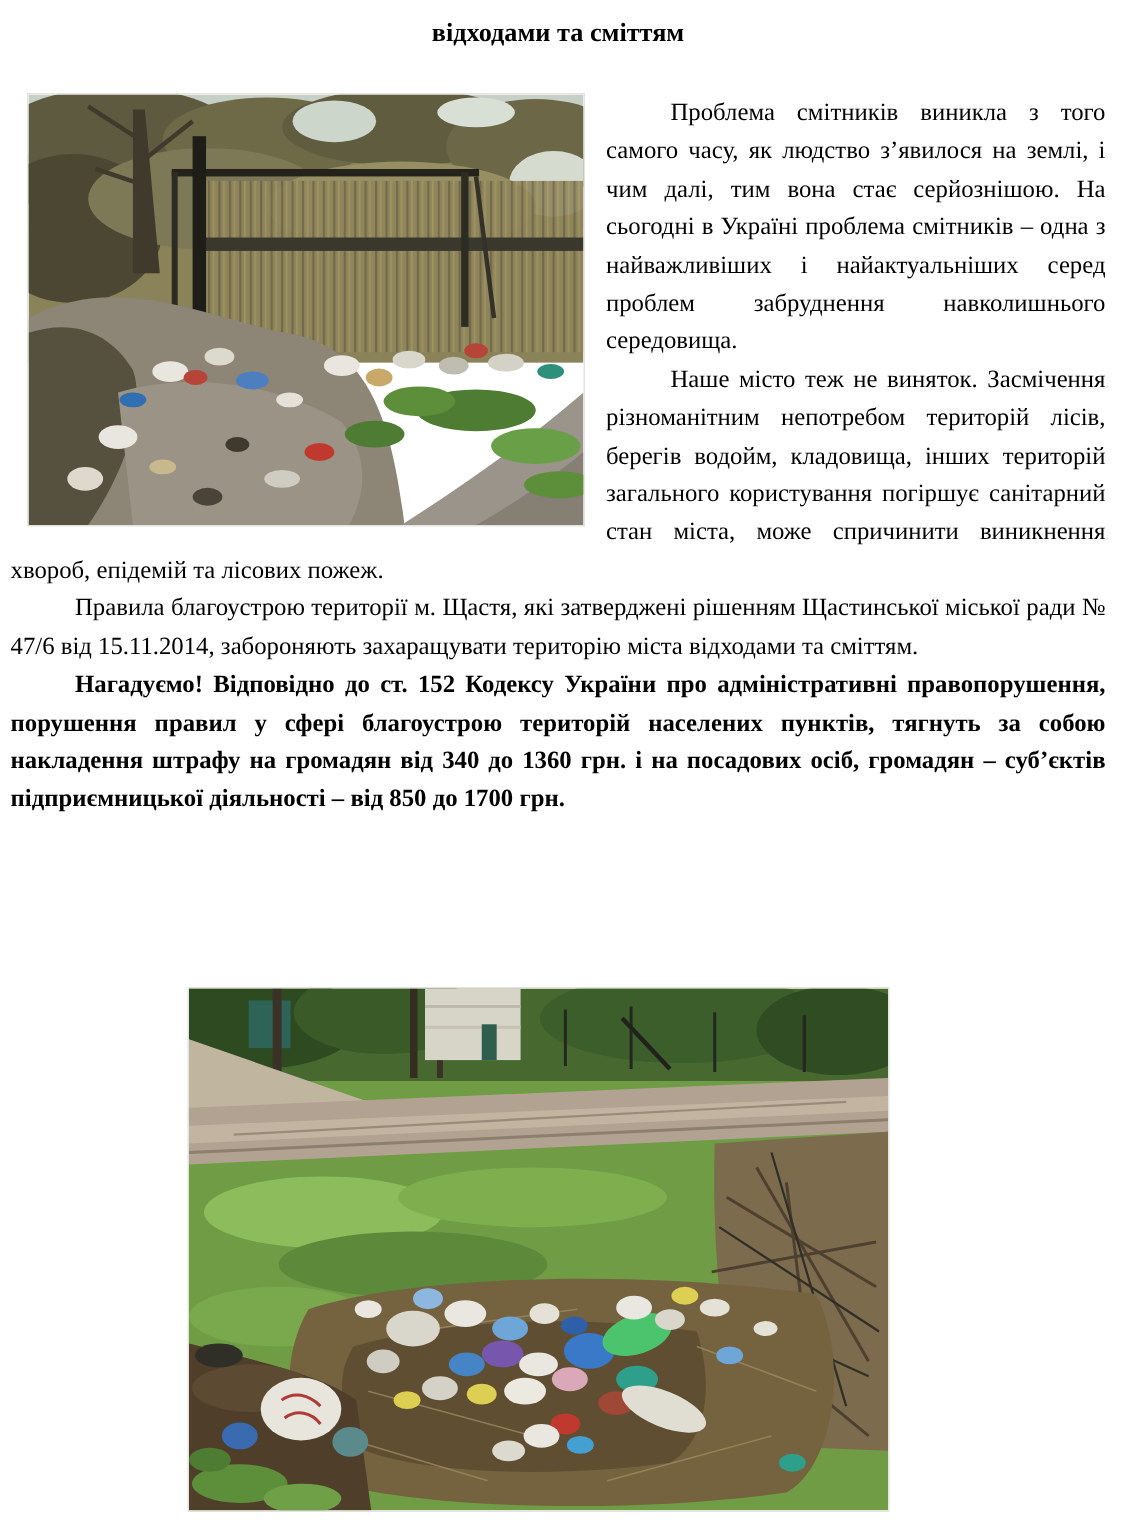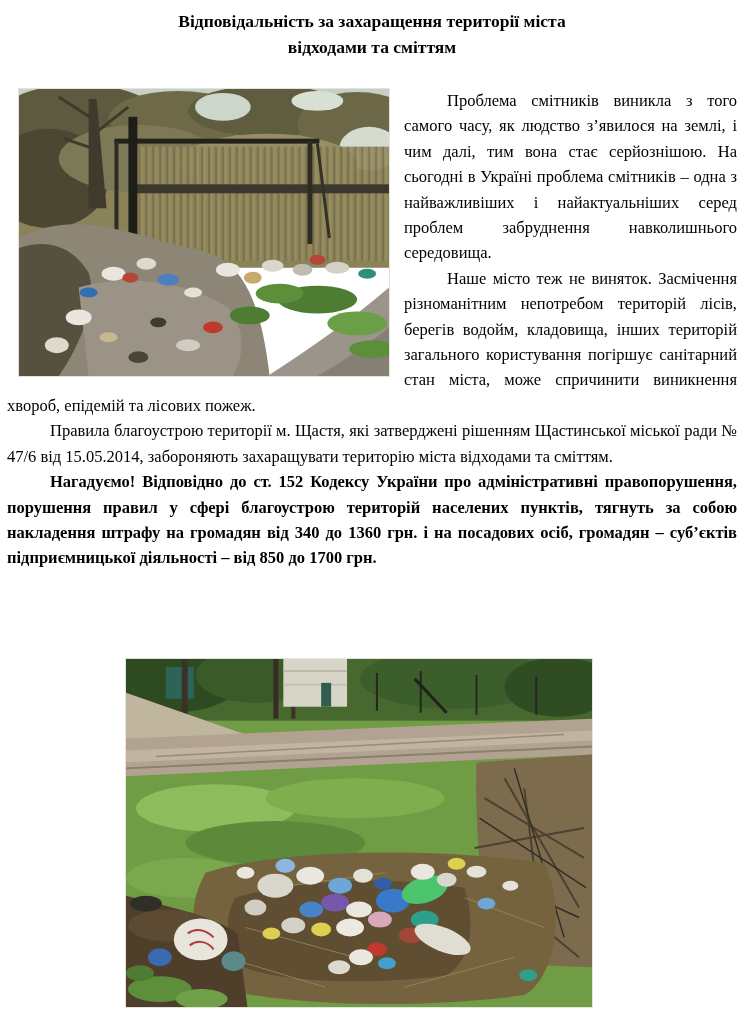--- a/index.html
+++ b/index.html
@@ -46,21 +46,20 @@
   p{margin:0;text-indent:43px;}
   .p-first{margin-top:14px;}
   .reminder{font-weight:bold;font-family:Liberation Serif, serif;}
 </style>
 </head>
 <body>
 
 <div class="page">
 
   <div class="title">
-    <div>Відповідальність за захаращення території міста</div>
     <div>відходами та сміттям</div>
   </div>
 
   <div class="content">
 
     <figure class="photo1">
 
       <svg viewBox="0 0 372 289" preserveAspectRatio="none" aria-hidden="true">
         <defs>
           <pattern id="vines" width="7" height="12" patternUnits="userSpaceOnUse">
@@ -126,21 +125,21 @@
         <ellipse cx="300" cy="212" rx="40" ry="14" fill="#4f7c33"></ellipse>
         <ellipse cx="340" cy="236" rx="30" ry="12" fill="#69a047"></ellipse>
         <ellipse cx="262" cy="206" rx="24" ry="10" fill="#5d8f3b"></ellipse>
         <ellipse cx="232" cy="228" rx="20" ry="9" fill="#4f7c33"></ellipse>
         <ellipse cx="356" cy="262" rx="24" ry="9" fill="#5d8f3b"></ellipse>
       </svg>
     </figure>
 
     <p class="p-first">Проблема смітників виникла з того самого часу, як людство з’явилося на землі, і чим далі, тим вона стає серйознішою. На сьогодні в Україні проблема смітників – одна з найважливіших і найактуальніших серед проблем забруднення навколишнього середовища.</p>
     <p>Наше місто теж не виняток. Засмічення різноманітним непотребом територій лісів, берегів водойм, кладовища, інших територій загального користування погіршує санітарний стан міста, може спричинити виникнення хвороб, епідемій та лісових пожеж.</p>
-    <p>Правила благоустрою території м. Щастя, які затверджені рішенням Щастинської міської ради № 47/6 від 15.05.2014, забороняють захаращувати територію міста відходами та сміттям.</p>
+    <p>Правила благоустрою території м. Щастя, які затверджені рішенням Щастинської міської ради № 47/6 від 15.11.2014, забороняють захаращувати територію міста відходами та сміттям.</p>
     <p class="reminder">Нагадуємо! Відповідно до ст. 152 Кодексу України про адміністративні правопорушення, порушення правил у сфері благоустрою територій населених пунктів, тягнуть за собою накладення штрафу на громадян від 340 до 1360 грн. і на посадових осіб, громадян – суб’єктів підприємницької діяльності – від 850 до 1700 грн.</p>
 
   </div>
 
   <figure class="photo2">
 
     <svg viewBox="0 0 468 350" preserveAspectRatio="none" aria-hidden="true">
 
       <rect x="0" y="0" width="468" height="350" fill="#6f9c44"></rect>
 

